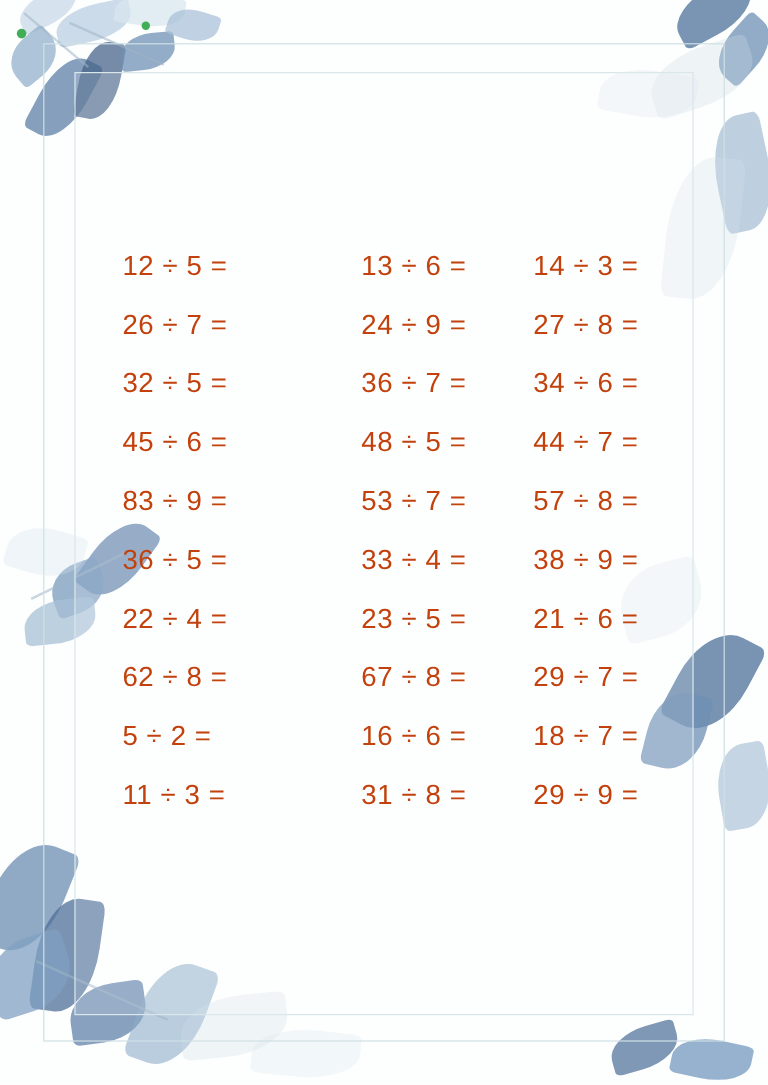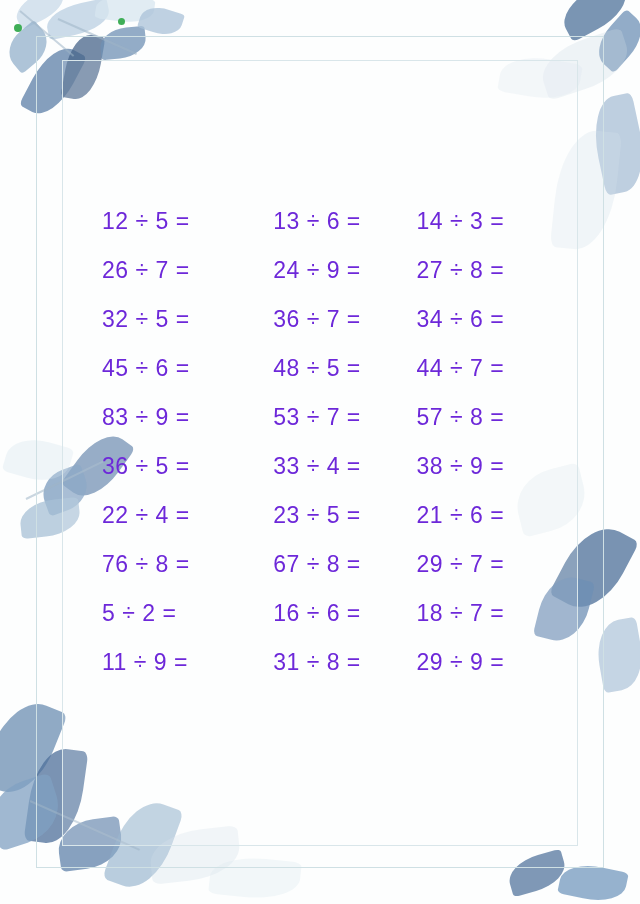--- a/index.html
+++ b/index.html
@@ -79,27 +79,27 @@
     align-items: baseline;
     padding: 0 26px;
     margin: 0;
     height: 49px;
   }
   .cell {
     flex: 1 1 0;
     text-align: center;
     font-family: "Liberation Sans", sans-serif;
     font-size: 23px;
-    color: #6d28d9;
+    color: #c2410c;
     letter-spacing: 0.5px;
     white-space: nowrap;
   }
   .cell.c1 { text-align: left; padding-left: 4px; }
-  .cell.c2 { text-align: center; }
-  .cell.c3 { text-align: center; padding-right: 10px; }
+  .cell.c2 { text-align: right; }
+  .cell.c3 { text-align: right; padding-right: 10px; }
 </style>
 </head>
 <body>
 
 <div class="page">
 
   <div class="decor">
     <div class="leaf" style="left:14px; top:-6px; width:52px; height:26px; background:#c8d9e8; transform:rotate(-25deg);"></div>
     <div class="leaf" style="left:46px; top:4px; width:64px; height:30px; background:#b9cfe2; transform:rotate(-12deg);"></div>
     <div class="leaf" style="left:96px; top:-4px; width:58px; height:26px; background:#d7e5ef; transform:rotate(8deg);"></div>
@@ -193,31 +193,31 @@
     </div>
 
     <div class="row">
       <div class="cell c1">22 ÷ 4 =</div>
       <div class="cell c2">23 ÷ 5 =</div>
       <div class="cell c3">21 ÷ 6 =</div>
     </div>
 
 
     <div class="row">
-      <div class="cell c1">76 ÷ 8 =</div>
+      <div class="cell c1">62 ÷ 8 =</div>
       <div class="cell c2">67 ÷ 8 =</div>
       <div class="cell c3">29 ÷ 7 =</div>
     </div>
 
     <div class="row">
       <div class="cell c1">5 ÷ 2 =</div>
       <div class="cell c2">16 ÷ 6 =</div>
       <div class="cell c3">18 ÷ 7 =</div>
     </div>
 
     <div class="row">
-      <div class="cell c1">11 ÷ 9 =</div>
+      <div class="cell c1">11 ÷ 3 =</div>
       <div class="cell c2">31 ÷ 8 =</div>
       <div class="cell c3">29 ÷ 9 =</div>
     </div>
 
   </div>
 </div>
 
 </body></html>

